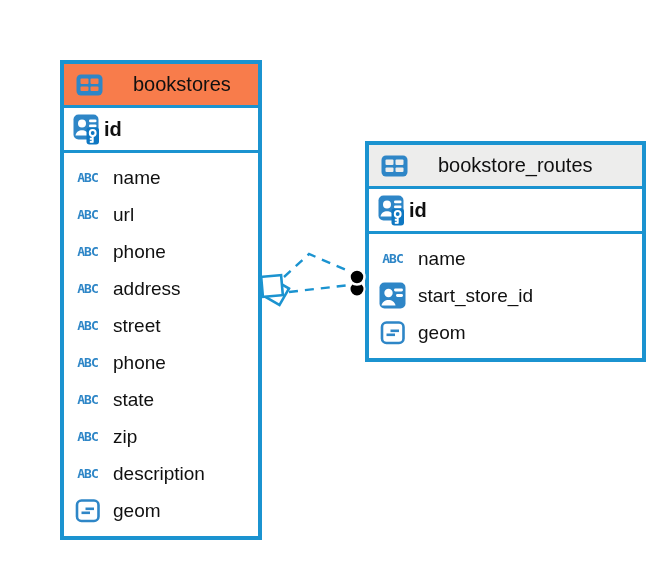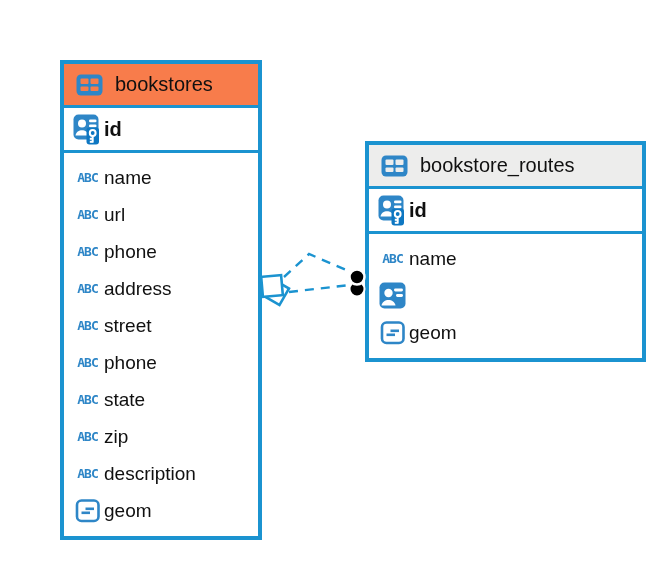--- a/index.html
+++ b/index.html
@@ -8,26 +8,26 @@
     --key-blue:#0E77C2;
     --orange:#F87C4B;
     --gray:#EDEDEC;
     --text:#101010;
   }
   *{box-sizing:border-box;margin:0;padding:0;}
   body{background:#ffffff;font-family:"Liberation Sans","DejaVu Sans",sans-serif;color:var(--text);}
   .canvas{position:relative;width:654px;height:570px;background:#ffffff;overflow:hidden;}
 
   .table-node{position:absolute;background:#ffffff;border:4px solid var(--blue);z-index:1;}
-  .t-header{display:flex;align-items:center;gap:9px;height:44px;padding:0 9px;border-bottom:3px solid var(--blue);font-size:20px;}
+  .t-header{display:flex;align-items:center;gap:27px;height:44px;padding:0 9px;border-bottom:3px solid var(--blue);font-size:20px;}
   .t-header.orange{background:var(--orange);--cell:var(--orange);}
   .t-header.gray{background:var(--gray);--cell:var(--gray);}
   .t-pk-row{display:flex;align-items:center;gap:0;height:45px;padding:0 7px;border-bottom:3px solid var(--blue);font-weight:700;font-size:20px;background:#fff;}
   .t-body{padding:6px 0 7px;}
-  .t-row{display:flex;align-items:center;height:37px;padding:0 7px;font-size:19px;}
+  .t-row{display:flex;align-items:center;gap:9px;height:37px;padding:0 7px;font-size:19px;}
   .ic{width:33px;flex:0 0 33px;display:flex;justify-content:center;align-items:center;}
   .abc{font-family:"DejaVu Sans Mono","Liberation Mono",monospace;font-weight:700;font-size:13px;letter-spacing:-1px;color:var(--icon-blue);}
 
   .connector-layer{position:absolute;left:0;top:0;z-index:5;pointer-events:none;}
   .dash{stroke:var(--blue);stroke-width:2.4;stroke-dasharray:9 7;fill:none;}
   .sq{fill:#ffffff;stroke:var(--blue);stroke-width:2.6;}
 </style>
 </head>
 <body>
 
@@ -171,20 +171,21 @@
       <div class="t-row">
         <span class="ic">
           <svg width="27" height="27" viewBox="0 0 27 27">
             <rect x="0.5" y="0.5" width="26" height="26" rx="5" fill="var(--icon-blue)"></rect>
             <circle cx="9.5" cy="11" r="4.2" fill="#fff"></circle>
             <path d="M2.5 23.5 C3.5 16 15.5 16 16.5 23.5 L2.5 23.5 Z" fill="#fff"></path>
             <rect x="15" y="6.5" width="9" height="2.9" rx="1.4" fill="#fff"></rect>
             <rect x="17" y="12" width="7" height="2.9" rx="1.4" fill="#fff"></rect>
           </svg>
         </span>
+        <span>start_store_id</span>
       </div>
       <div class="t-row">
         <span class="ic">
           <svg width="26" height="26" viewBox="0 0 26 26">
             <rect x="2" y="2.5" width="21.5" height="20.5" rx="4.5" fill="#fff" stroke="var(--icon-blue)" stroke-width="2.6"></rect>
             <line x1="10.5" y1="10.8" x2="19" y2="10.8" stroke="var(--icon-blue)" stroke-width="2.6"></line>
             <line x1="6.5" y1="14.8" x2="15" y2="14.8" stroke="var(--icon-blue)" stroke-width="2.6"></line>
           </svg>
         </span>
         <span>geom</span>

